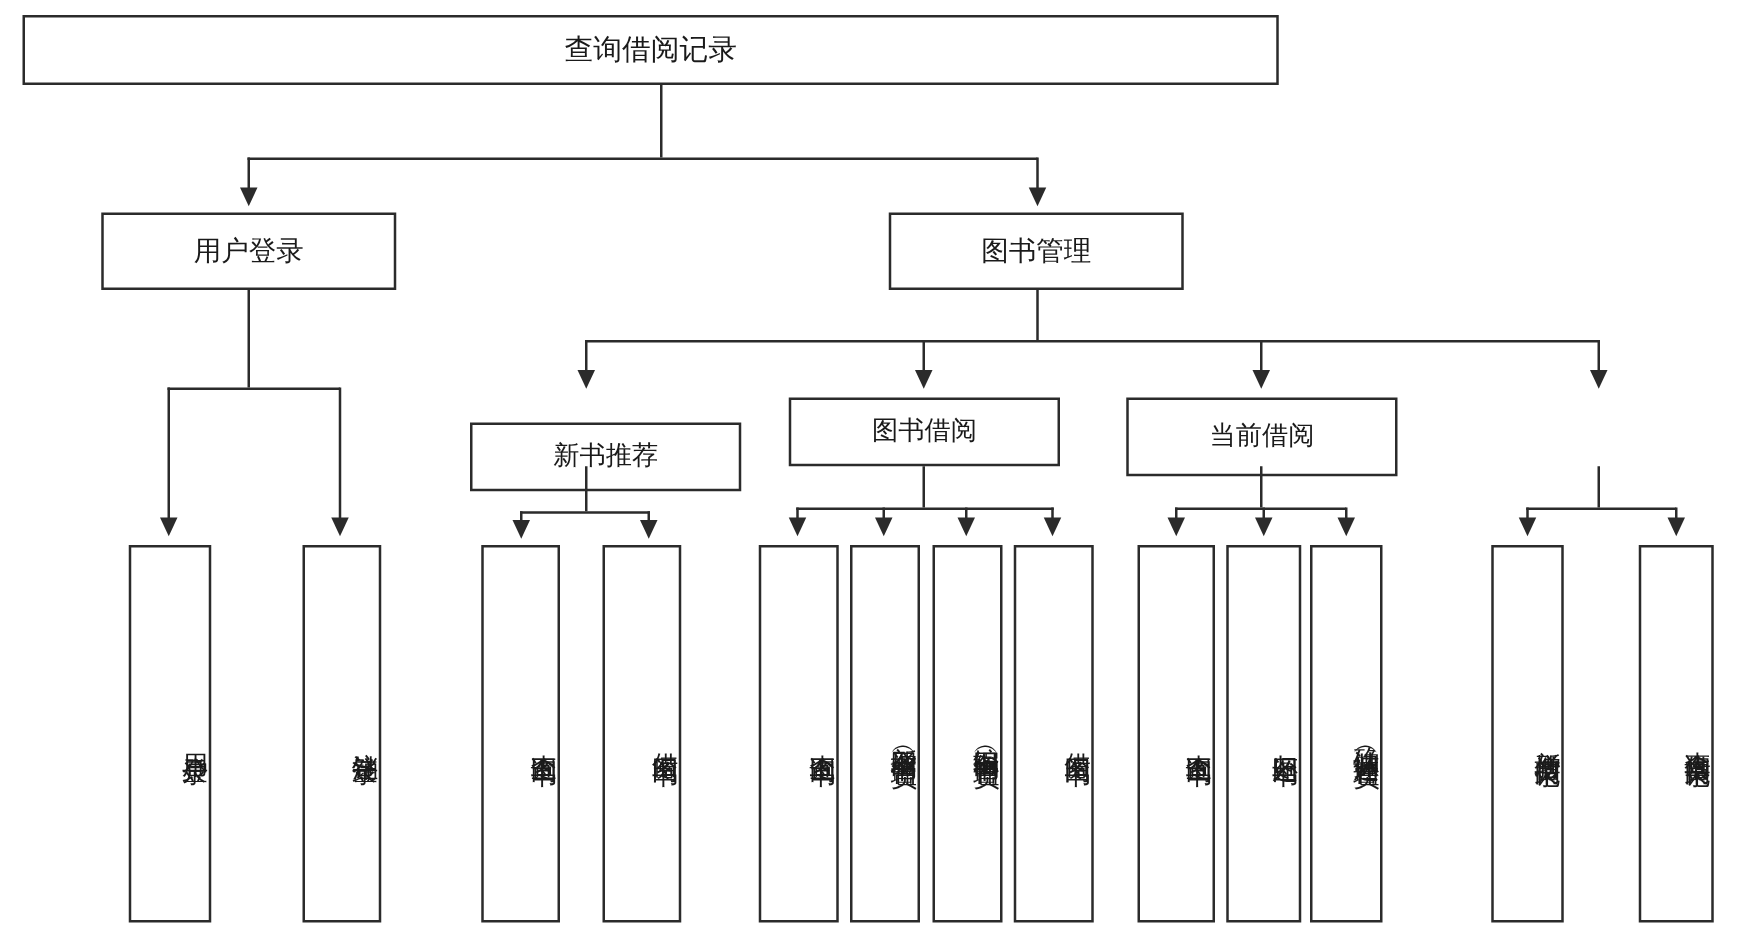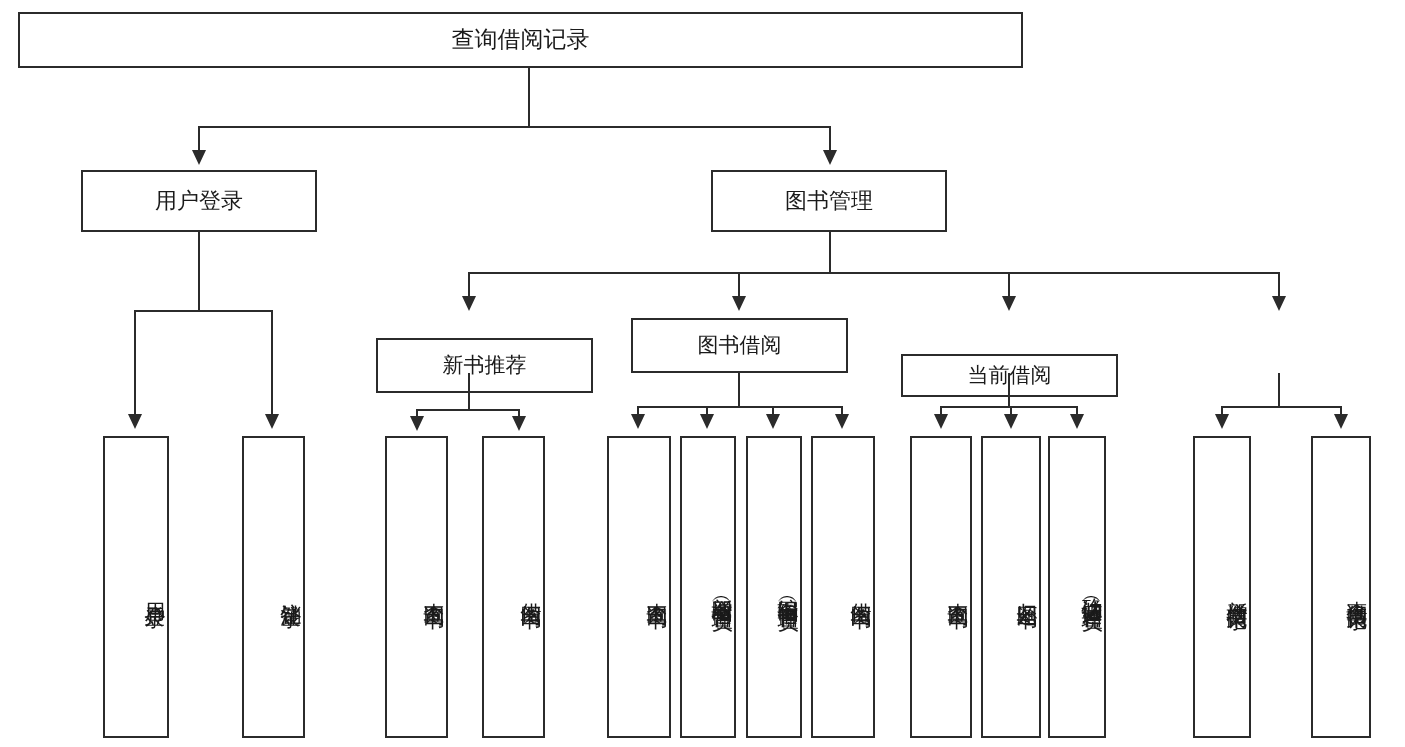--- a/index.html
+++ b/index.html
@@ -121,21 +121,21 @@
   <div class="arrow" style="left:1002px; top:296px;"></div>
   <div class="edge-v" style="left:1278px; top:272px; width:2px; height:26px;"></div>
   <div class="arrow" style="left:1272px; top:296px;"></div>
 
   <div class="node lvl3" style="left:376px; top:318px; width:217px; height:55px;margin-top:20px;">
     <span>新书推荐</span>
   </div>
   <div class="node lvl3" style="left:631px; top:318px; width:217px; height:55px;">
     <span>图书借阅</span>
   </div>
-  <div class="node lvl3" style="left:901px; top:318px; width:217px; height:43px;margin-top:36px;">
+  <div class="node lvl3" style="left:901px; top:318px; width:217px; height:63px;">
     <span>当前借阅</span>
   </div>
 
   <div class="edge-v" style="left:468px; top:373px; width:2px; height:36px;"></div>
   <div class="edge-h" style="left:416px; top:409px; width:104px; height:2px;"></div>
   <div class="edge-v" style="left:416px; top:409px; width:2px; height:9px;"></div>
   <div class="arrow" style="left:410px; top:416px;"></div>
   <div class="edge-v" style="left:518px; top:409px; width:2px; height:9px;"></div>
   <div class="arrow" style="left:512px; top:416px;"></div>
 

